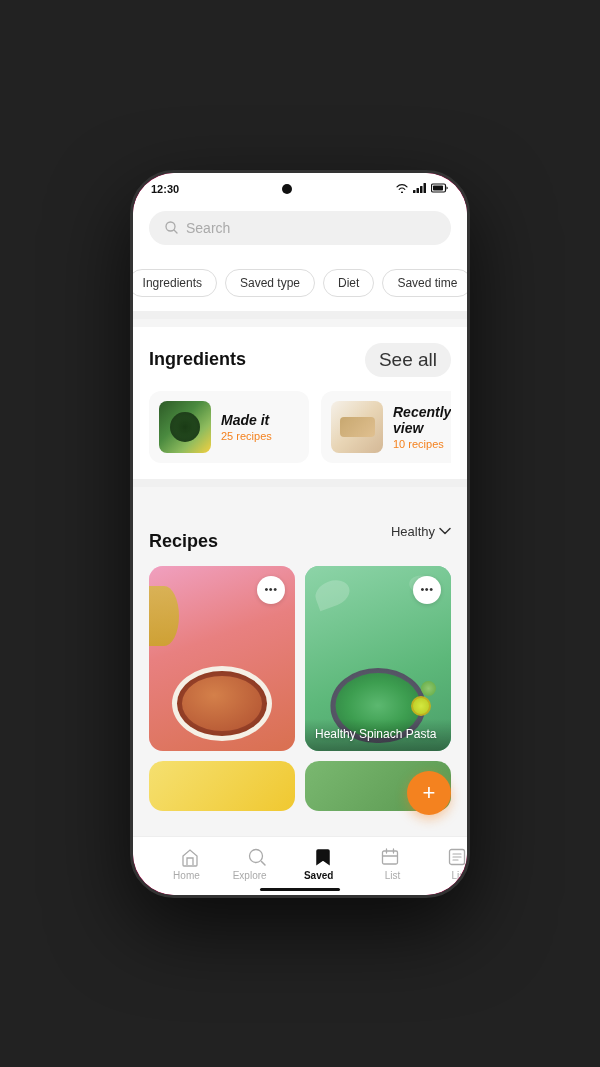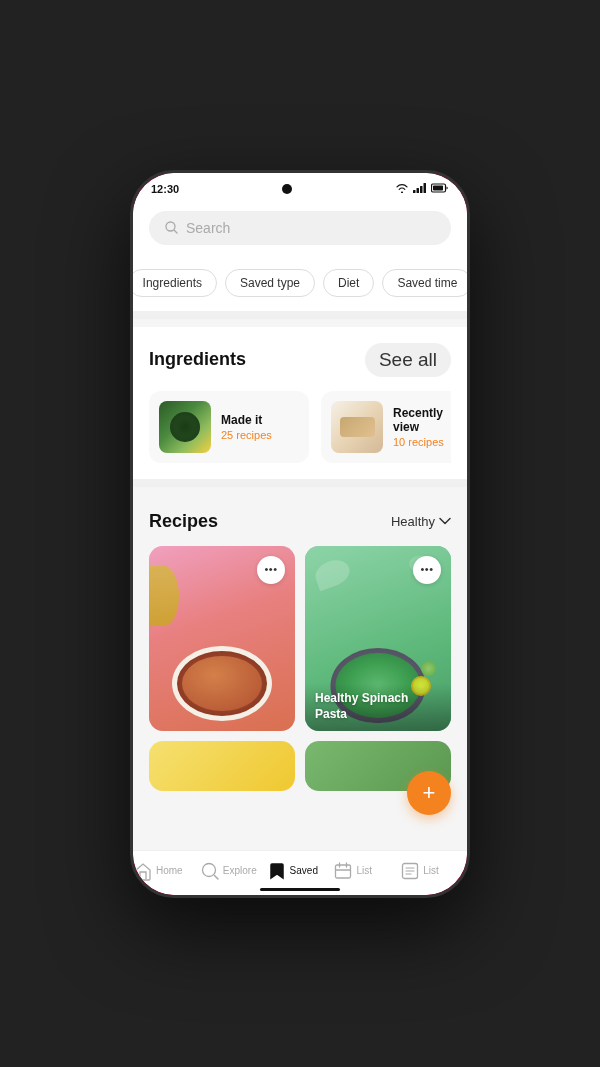--- a/index.html
+++ b/index.html
@@ -209,23 +209,24 @@
       height: 20px;
       border-radius: 4px;
       background: linear-gradient(135deg, #c8a870, #e0c090);
     }
 
     .collection-info {
       flex: 1;
     }
 
     .collection-name {
-      font-size: 12px;
+      font-size: 14px;
       font-weight: 600;
       color: #111;
+      font-style: italic;
     }
 
     .collection-count {
       font-size: 11px;
       color: #f4821f;
       margin-top: 2px;
     }
 
     
     .recipes-section {
@@ -238,20 +239,21 @@
       display: flex;
       justify-content: space-between;
       align-items: center;
       margin-bottom: 14px;
     }
 
     .recipes-title {
       font-size: 18px;
       font-weight: 700;
       color: #111;
+      margin-top: 20px;
     }
 
     .sort-btn {
       display: flex;
       align-items: center;
       gap: 4px;
       font-size: 13px;
       color: #333;
       cursor: pointer;
       font-weight: 500;
@@ -387,21 +389,21 @@
       bottom: 0;
       left: 0;
       right: 0;
       padding: 8px 10px;
       background: linear-gradient(transparent, rgba(0,0,0,0.35));
     }
 
     .recipe-name {
       color: white;
       font-size: 12px;
-      font-weight: 700;
+      font-weight: 400;
       text-shadow: 0 1px 3px rgba(0,0,0,0.3);
       line-height: 1.3;
     }
 
     
     .recipe-row-partial {
       display: grid;
       grid-template-columns: 1fr 1fr;
       gap: 10px;
       margin-top: 10px;
@@ -453,22 +455,22 @@
       justify-content: space-around;
       align-items: center;
       padding: 8px 0 12px;
       flex-shrink: 0;
       position: relative;
       z-index: 20;
     }
 
     .nav-item {
       display: flex;
-      flex-direction: row;
-      align-items: center;
+      flex-direction: column;
+      align-items: flex-end;
       gap: 3px;
       cursor: pointer;
       flex: 1;
       padding: 2px 0;
     }
 
     .nav-label {
       font-size: 10px;
       color: #aaa;
     }
@@ -669,21 +671,21 @@
           <circle cx="9" cy="9" r="6.5" stroke="#aaa" stroke-width="1.3" fill="none"></circle>
           <path d="M14.5 14.5L18 18" stroke="#aaa" stroke-width="1.5" stroke-linecap="round"></path>
         </svg>
         <span class="nav-label">Explore</span>
       </div>
 
       <div class="nav-item active">
         <svg width="20" height="20" viewBox="0 0 20 20" fill="none">
           <path d="M5 3h10a1 1 0 011 1v13l-6-4-6 4V4a1 1 0 011-1z" stroke="#111" stroke-width="1.5" fill="#111"></path>
         </svg>
-        <span class="nav-label" style="color:#111; font-weight:400;">Saved</span>
+        <span class="nav-label" style="color:#111; font-weight:700;">Saved</span>
       </div>
 
       <div class="nav-item">
         <svg width="20" height="20" viewBox="0 0 20 20" fill="none">
           <rect x="2.5" y="4" width="15" height="13" rx="1.5" stroke="#aaa" stroke-width="1.3" fill="none"></rect>
           <path d="M6.5 2v4M13.5 2v4M2.5 9h15" stroke="#aaa" stroke-width="1.3" stroke-linecap="round"></path>
         </svg>
         <span class="nav-label">List</span>
       </div>
 

